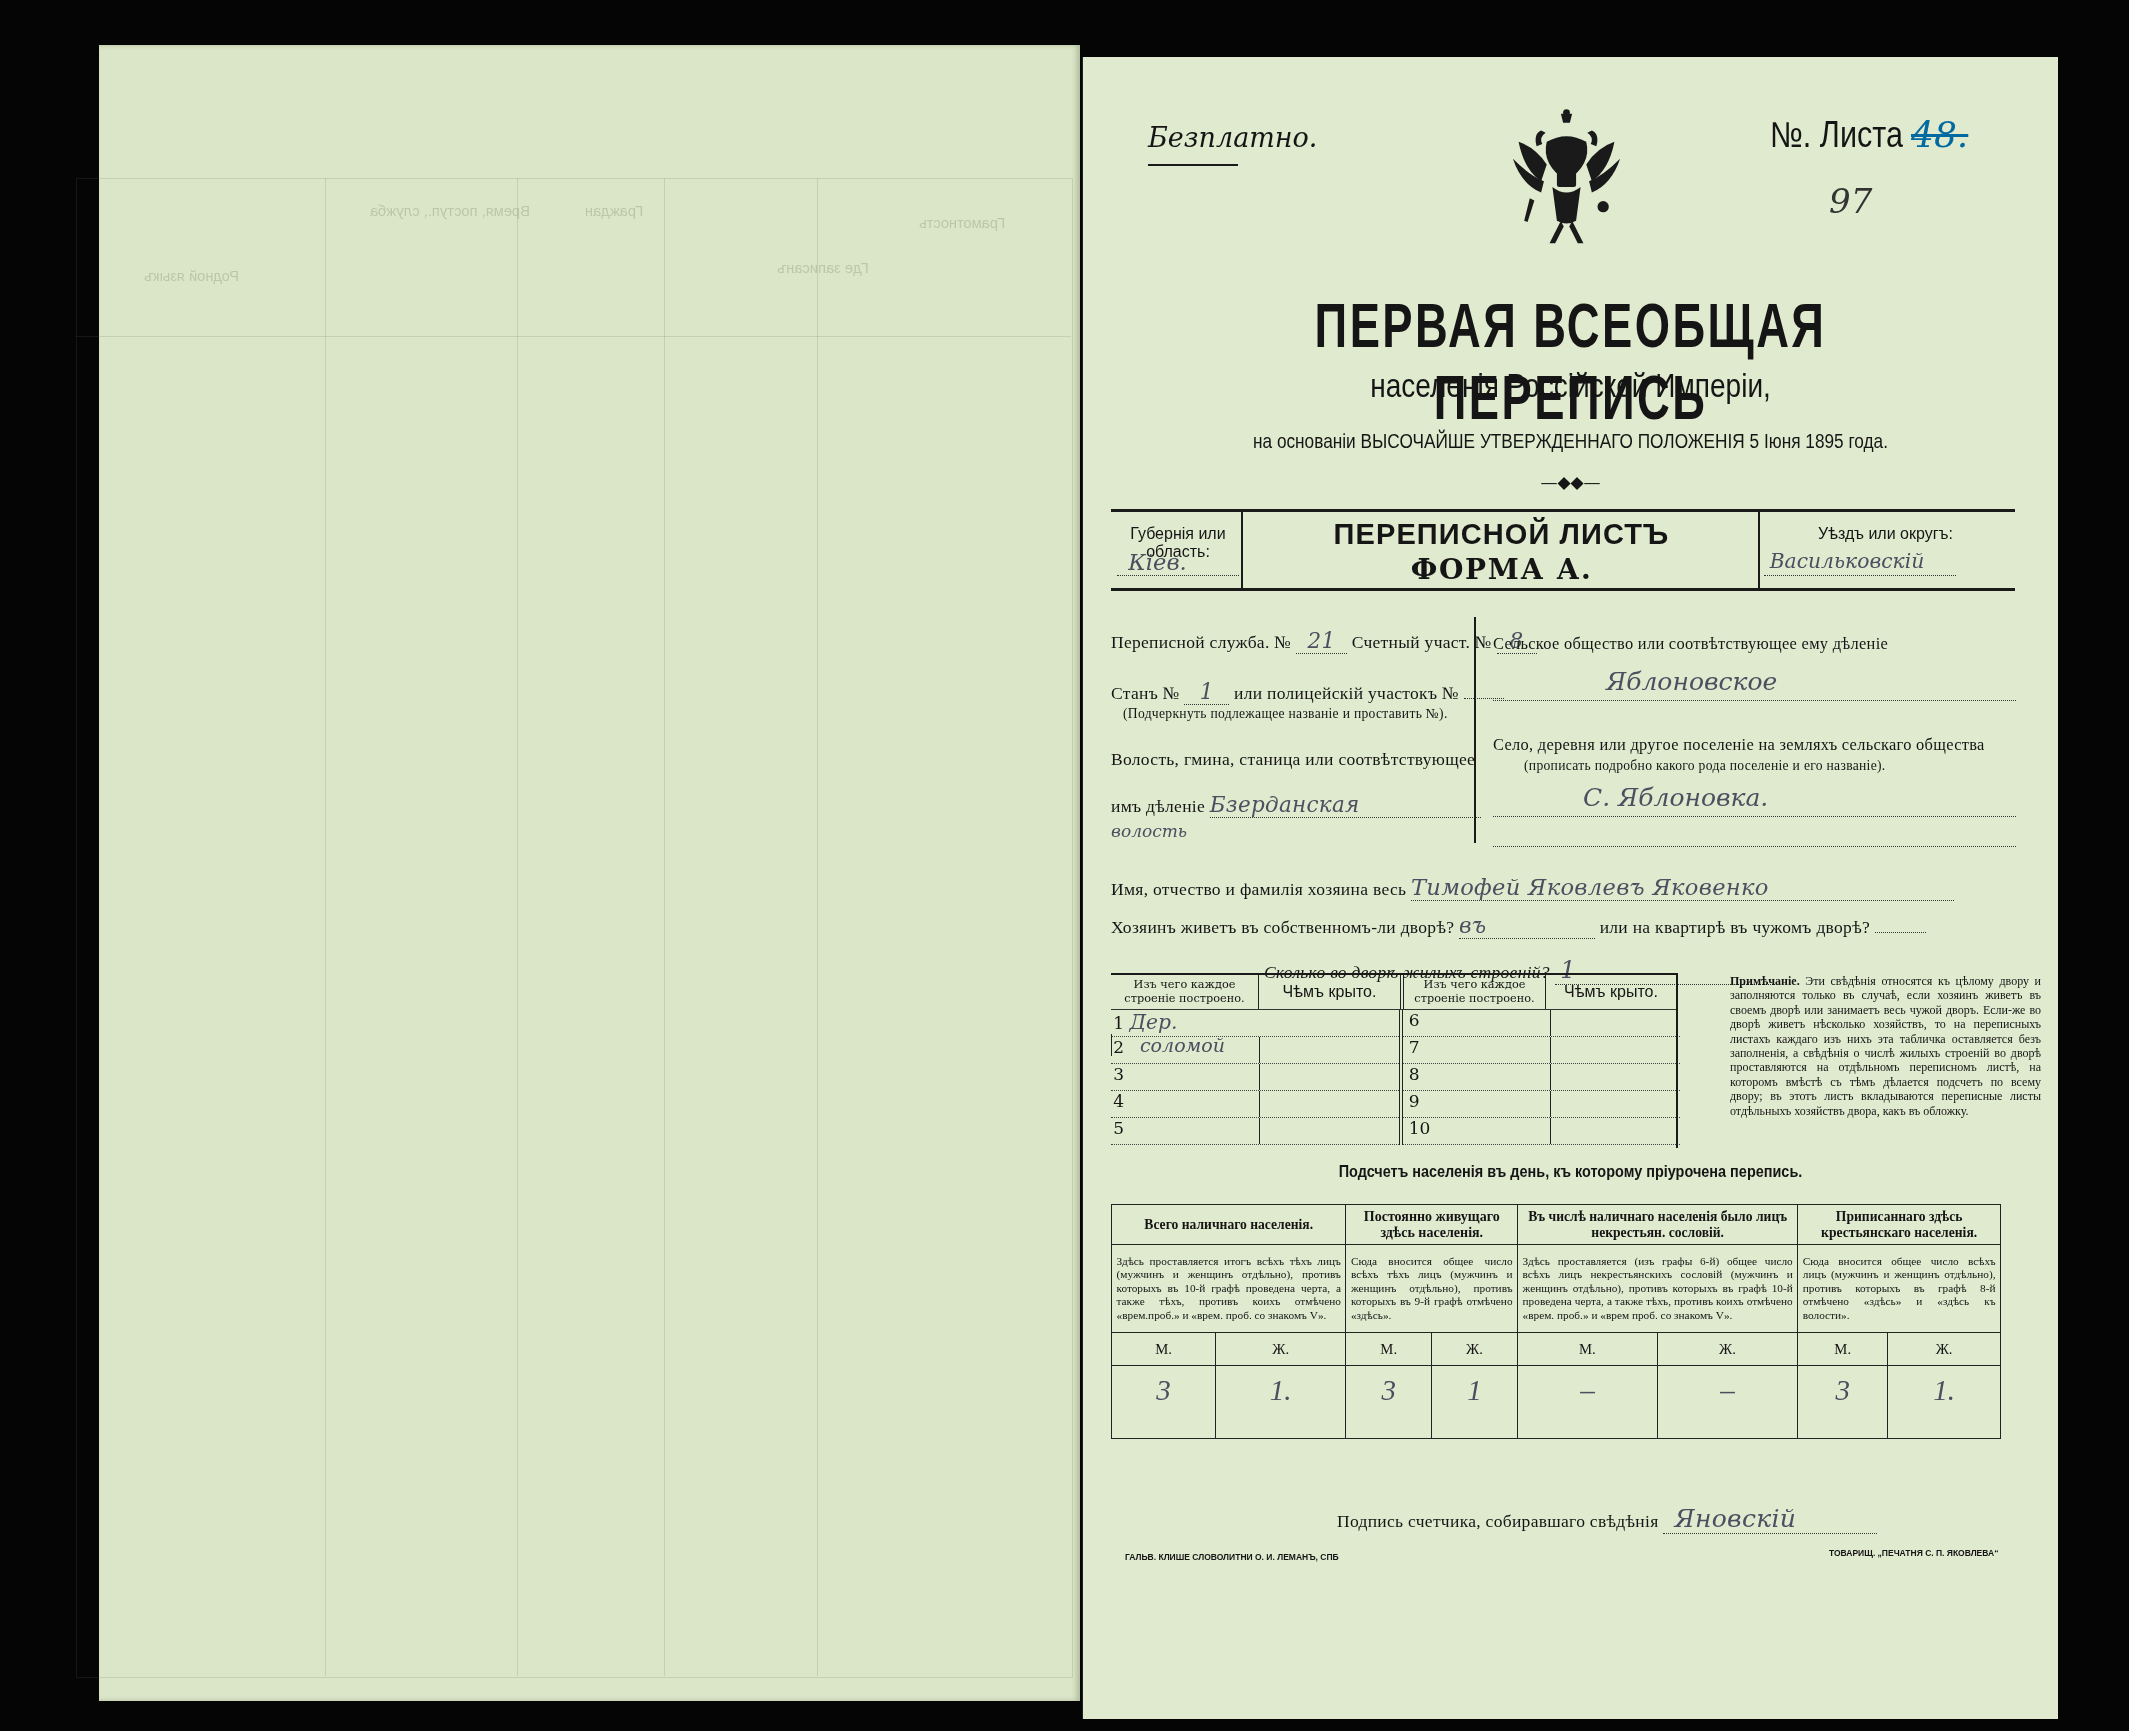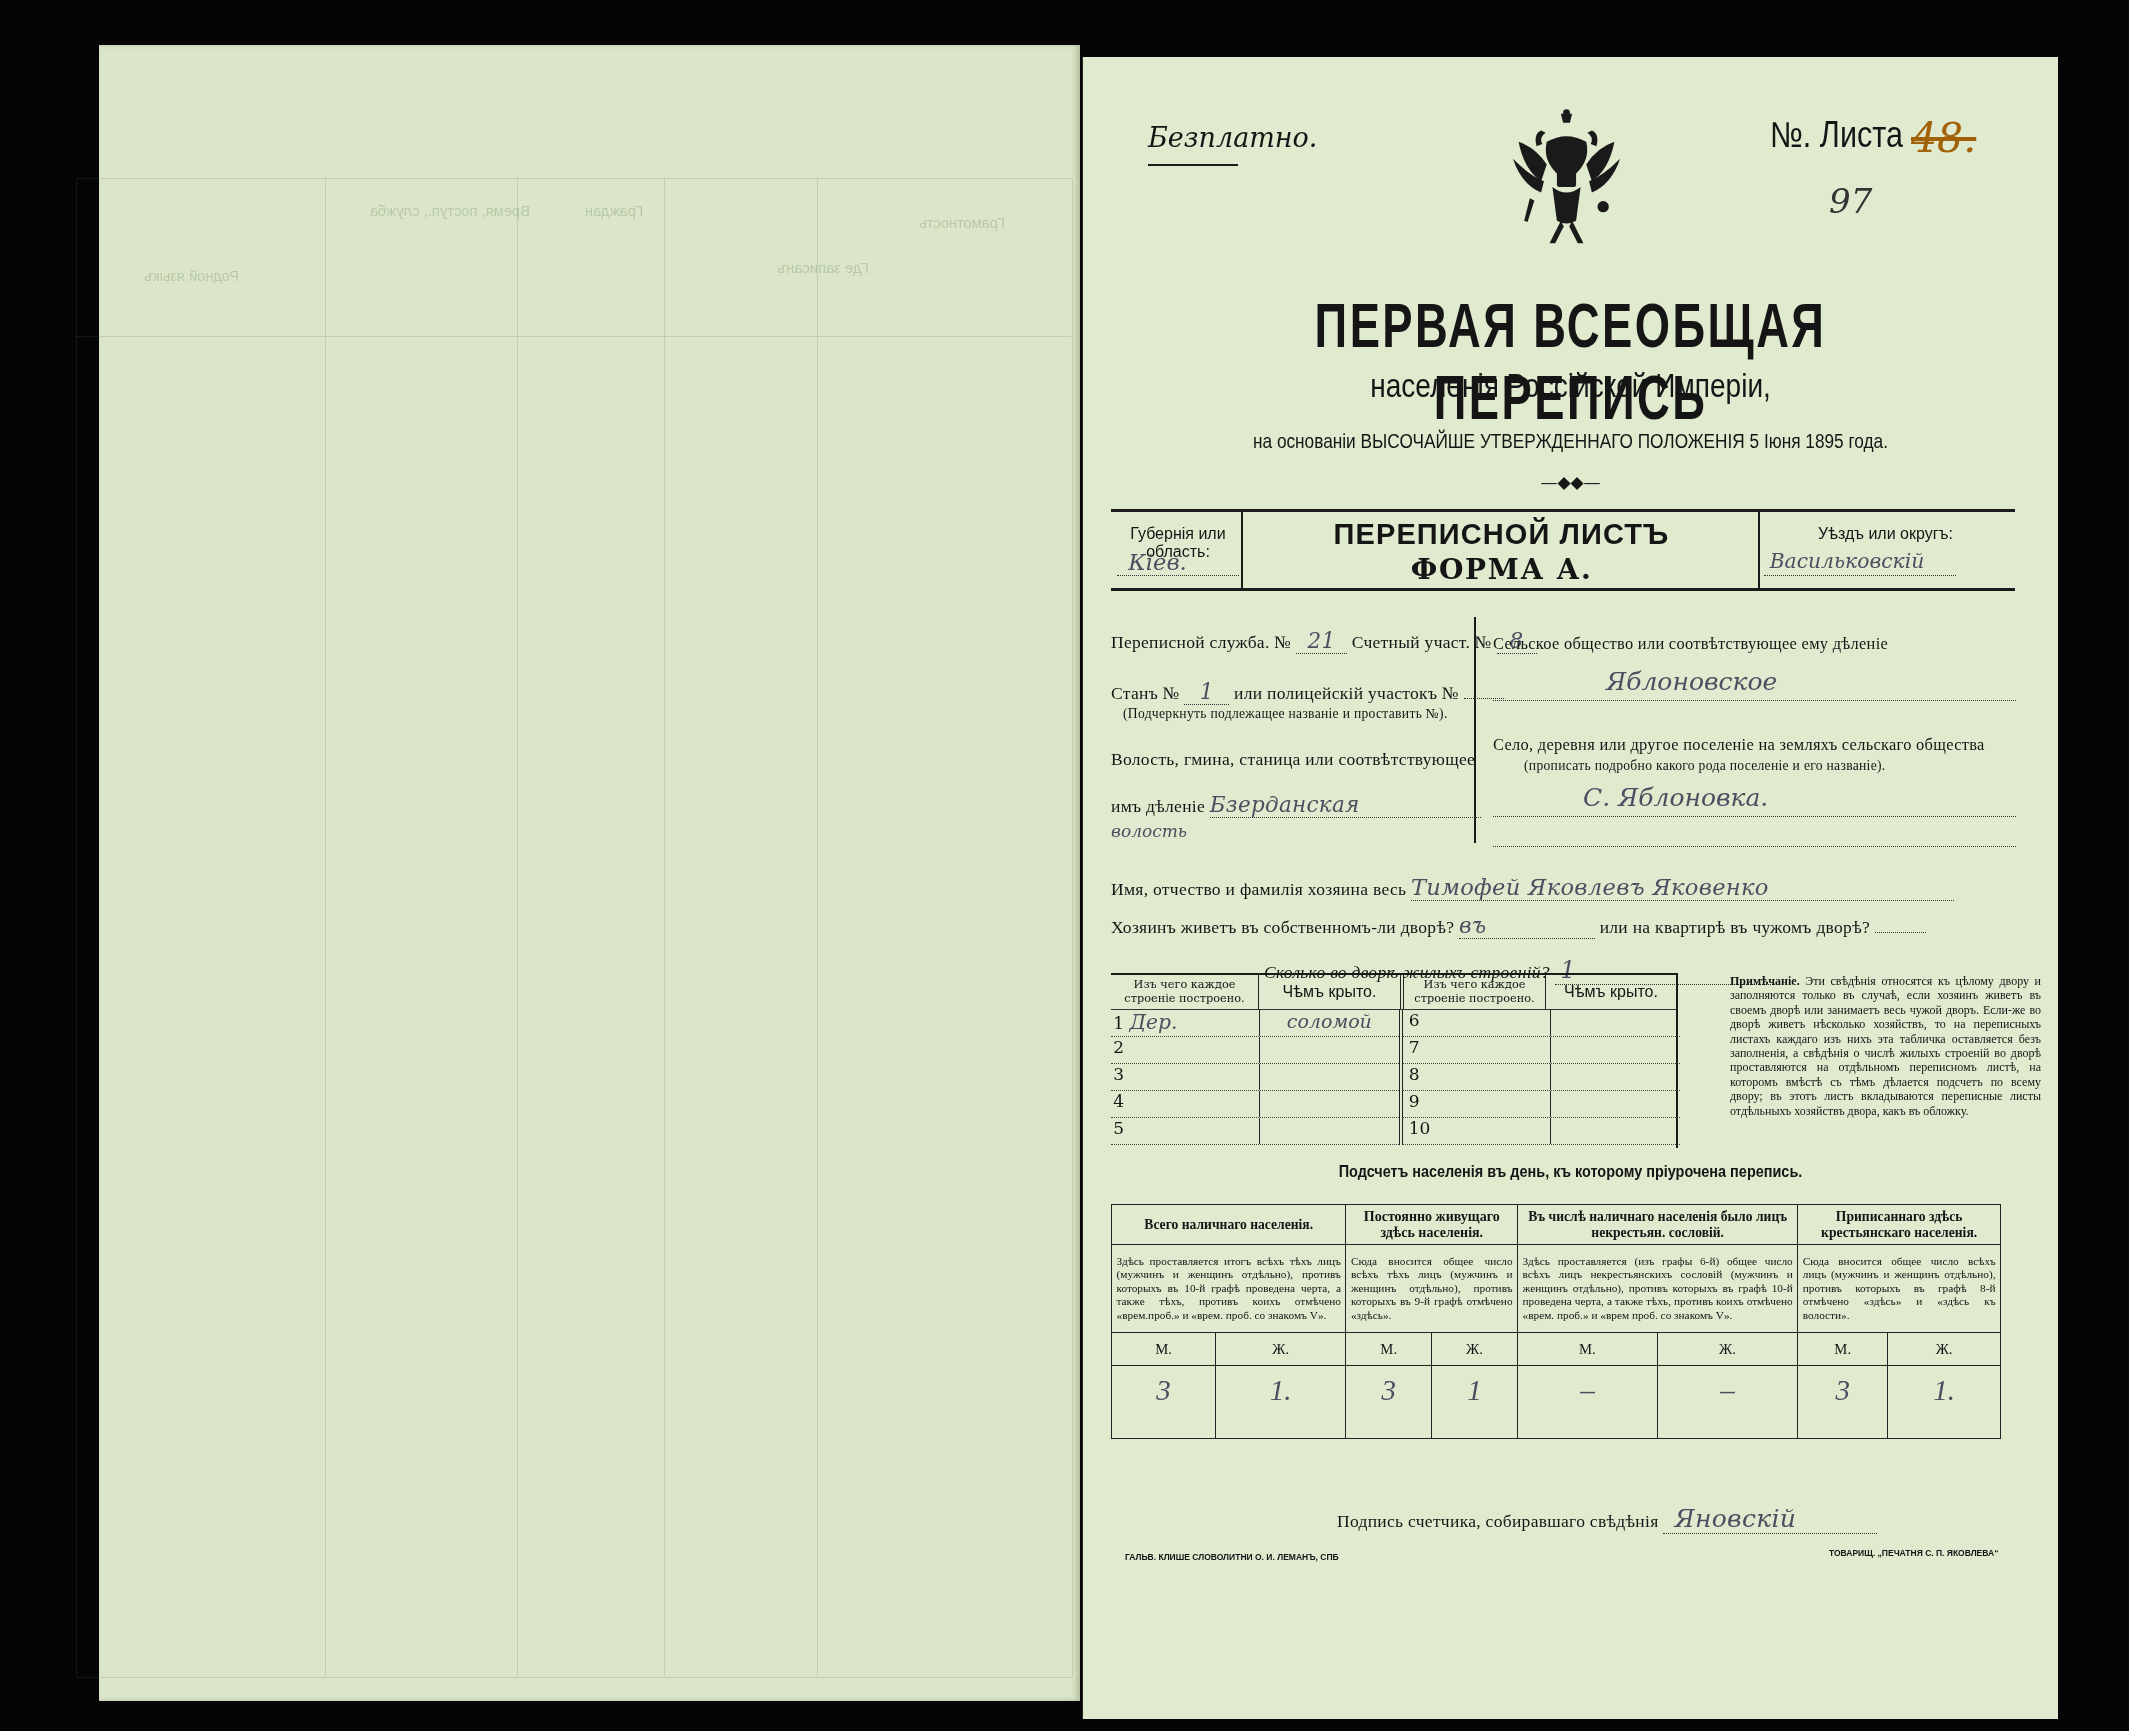--- a/index.html
+++ b/index.html
@@ -58,21 +58,21 @@
       <rect x="88" y="95" width="34" height="45" rx="4"></rect>
       <path d="M80 140 q25 20 50 0 l-8 60 q-17 10 -34 0z"></path>
       <path d="M95 200 l-20 40 h10 l15 -30z"></path>
       <path d="M115 200 l20 40 h-10 l-15 -30z"></path>
       <circle cx="170" cy="175" r="10"></circle>
       <path d="M40 160 l-10 40 l6 2 l12 -38z"></path>
     </g>
   </svg>
 
   <div class="abs" style="left:687px;top:57px;font-size:36px;font-family:'Liberation Sans',sans-serif;transform:scaleX(.85);transform-origin:left;">№. Листа</div>
-  <div class="abs hand" style="left:828px;top:57px;font-size:41px;text-decoration:line-through;color:#a16207;">48.</div>
+  <div class="abs hand" style="left:828px;top:57px;font-size:36px;text-decoration:line-through;color:#0369a1;">48.</div>
   <div class="abs hand" style="left:746px;top:124px;font-size:34px;color:#333;">97</div>
 
   <div class="abs" style="left:0;width:975px;top:232px;text-align:center;font-family:'Liberation Sans',sans-serif;font-weight:bold;font-size:63px;letter-spacing:3.4px;transform:scaleX(.72);">ПЕРВАЯ ВСЕОБЩАЯ ПЕРЕПИСЬ</div>
   <div class="abs narrow" style="left:0;width:975px;top:310px;text-align:center;font-size:33px;transform:scaleX(.85);">населенія Россійской Имперіи,</div>
   <div class="abs narrow" style="left:0;width:975px;top:373px;text-align:center;font-size:20.3px;transform:scaleX(.85);">
     <span>на основаніи</span>
     <span>ВЫСОЧАЙШЕ УТВЕРЖДЕННАГО ПОЛОЖЕНІЯ 5 Іюня 1895 года.</span>
   </div>
   <div class="abs" style="left:0;width:975px;top:415px;text-align:center;font-size:17px;">—◆◆—</div>
 
@@ -138,21 +138,21 @@
 
   <div class="abs" style="left:28px;top:916px;width:565px;border-top:2.8px solid #1a1a1a;">
     <div style="display:flex;height:34px;border-bottom:1.7px solid #333;">
       <div class="small" style="width:147px;text-align:center;font-size:11.3px;line-height:13.6px;padding-top:3.4px;">Изъ чего каждое строеніе построено.</div>
       <div class="narrow" style="width:141px;text-align:center;font-size:16px;line-height:34px;border-left:1.7px solid #222;">Чѣмъ крыто.</div>
       <div class="small" style="width:141px;text-align:center;font-size:11.3px;line-height:13.6px;padding-top:3.4px;border-left:4.5px double #222;">Изъ чего каждое строеніе построено.</div>
       <div class="narrow" style="width:130px;text-align:center;font-size:16px;line-height:34px;border-left:1.7px solid #222;">Чѣмъ крыто.</div>
     </div>
     <div style="display:flex;">
       <div style="width:288px;">
-        <div class="bld-row" style="display:flex;height:26px;border-bottom:1.1px dotted #444;">
+        <div class="bld-row" style="display:flex;height:26px;border-bottom:1.1px dotted #444;flex-direction:column;">
           <span style="width:147px;font-size:17px;padding-left:2.3px;"><span>1</span> <span class="hand" style="font-size:20.3px;">Дер.</span></span>
           <span class="hand" style="width:141px;border-left:1.7px solid #222;text-align:center;font-size:19px;">соломой</span>
         </div>
         <div style="display:flex;height:26px;border-bottom:1.1px dotted #444;">
           <span style="width:147px;font-size:17px;padding-left:2.3px;">2</span>
           <span style="width:141px;border-left:1.7px solid #222;"></span>
         </div>
         <div style="display:flex;height:26px;border-bottom:1.1px dotted #444;">
           <span style="width:147px;font-size:17px;padding-left:2.3px;">3</span>
           <span style="width:141px;border-left:1.7px solid #222;"></span>

